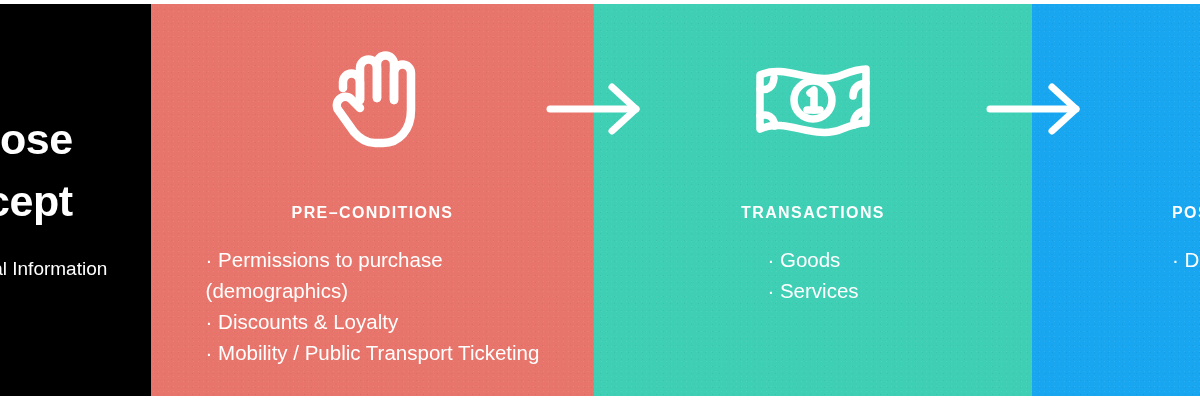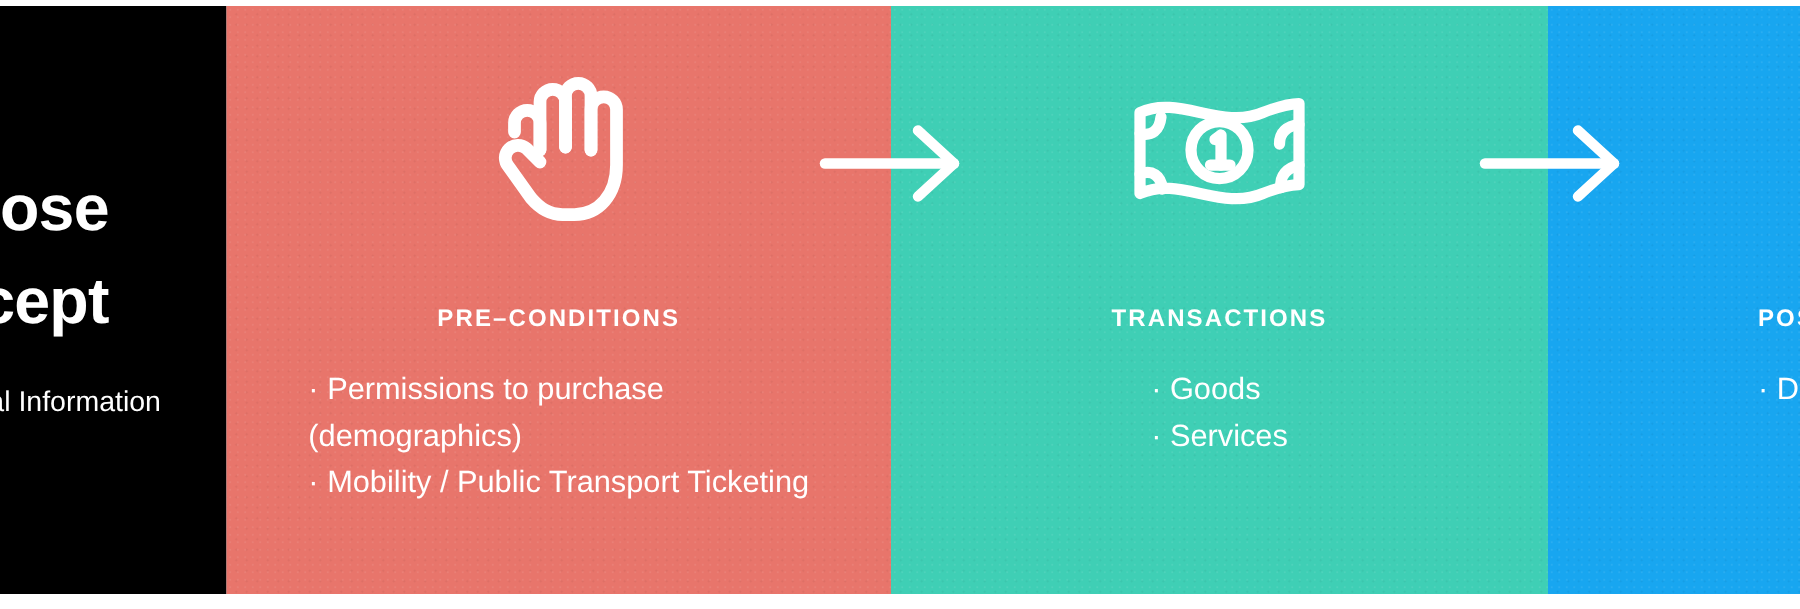--- a/index.html
+++ b/index.html
@@ -156,20 +156,21 @@
                      c-9 0 -15 -4 -21 -11
                      L18 63 a8.5 8.5 0 0 1 12 -12
                      l9 9"></path>
             <path d="M39 52 V34 a8.5 8.5 0 0 0 -17 0 v6"></path>
           </svg>
         </div>
         <div class="col-heading">PRE–CONDITIONS</div>
         <div class="col-lines">
           <div>· Permissions to purchase</div>
           <div>(demographics)</div>
+          <div>· Discounts &amp; Loyalty</div>
           <div>· Mobility / Public Transport Ticketing</div>
         </div>
       </div>
     </div>
 
     <div class="panel panel-trans">
       <div class="grain"></div>
       <div class="col-inner">
         <div class="icon-wrap">
           <svg width="118" height="94" viewBox="0 0 118 94" fill="none" stroke="#ffffff" stroke-width="7.5" stroke-linecap="round" stroke-linejoin="round">

